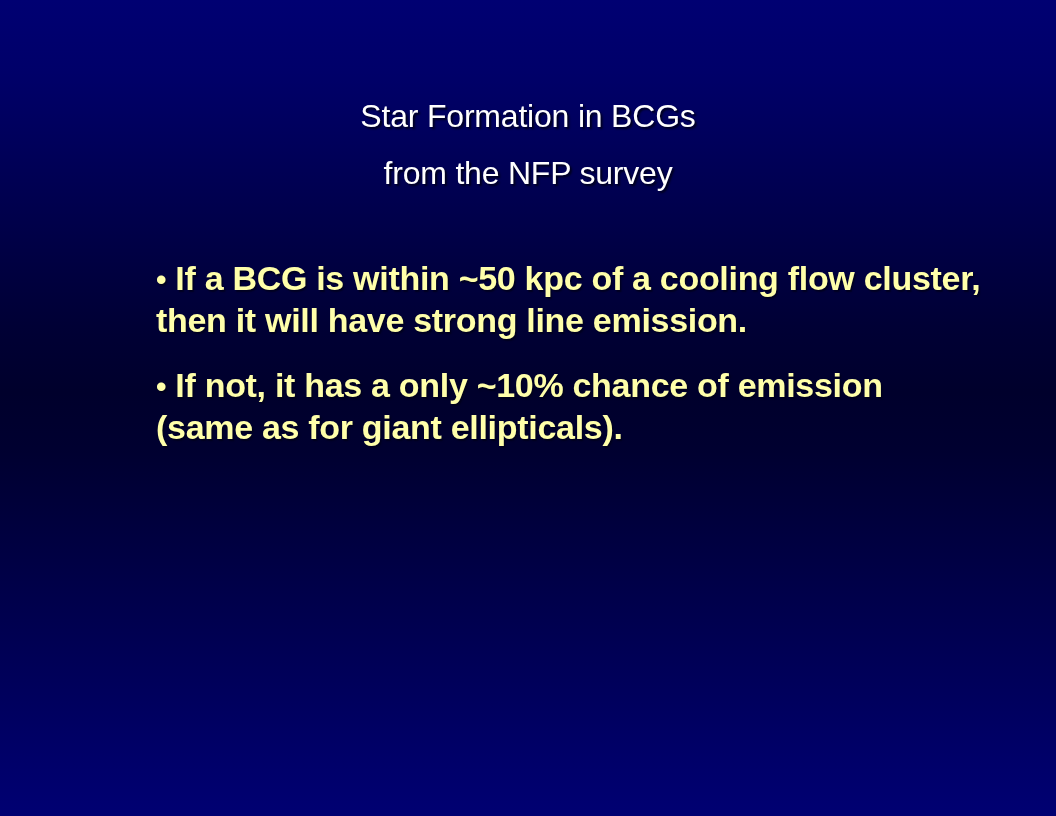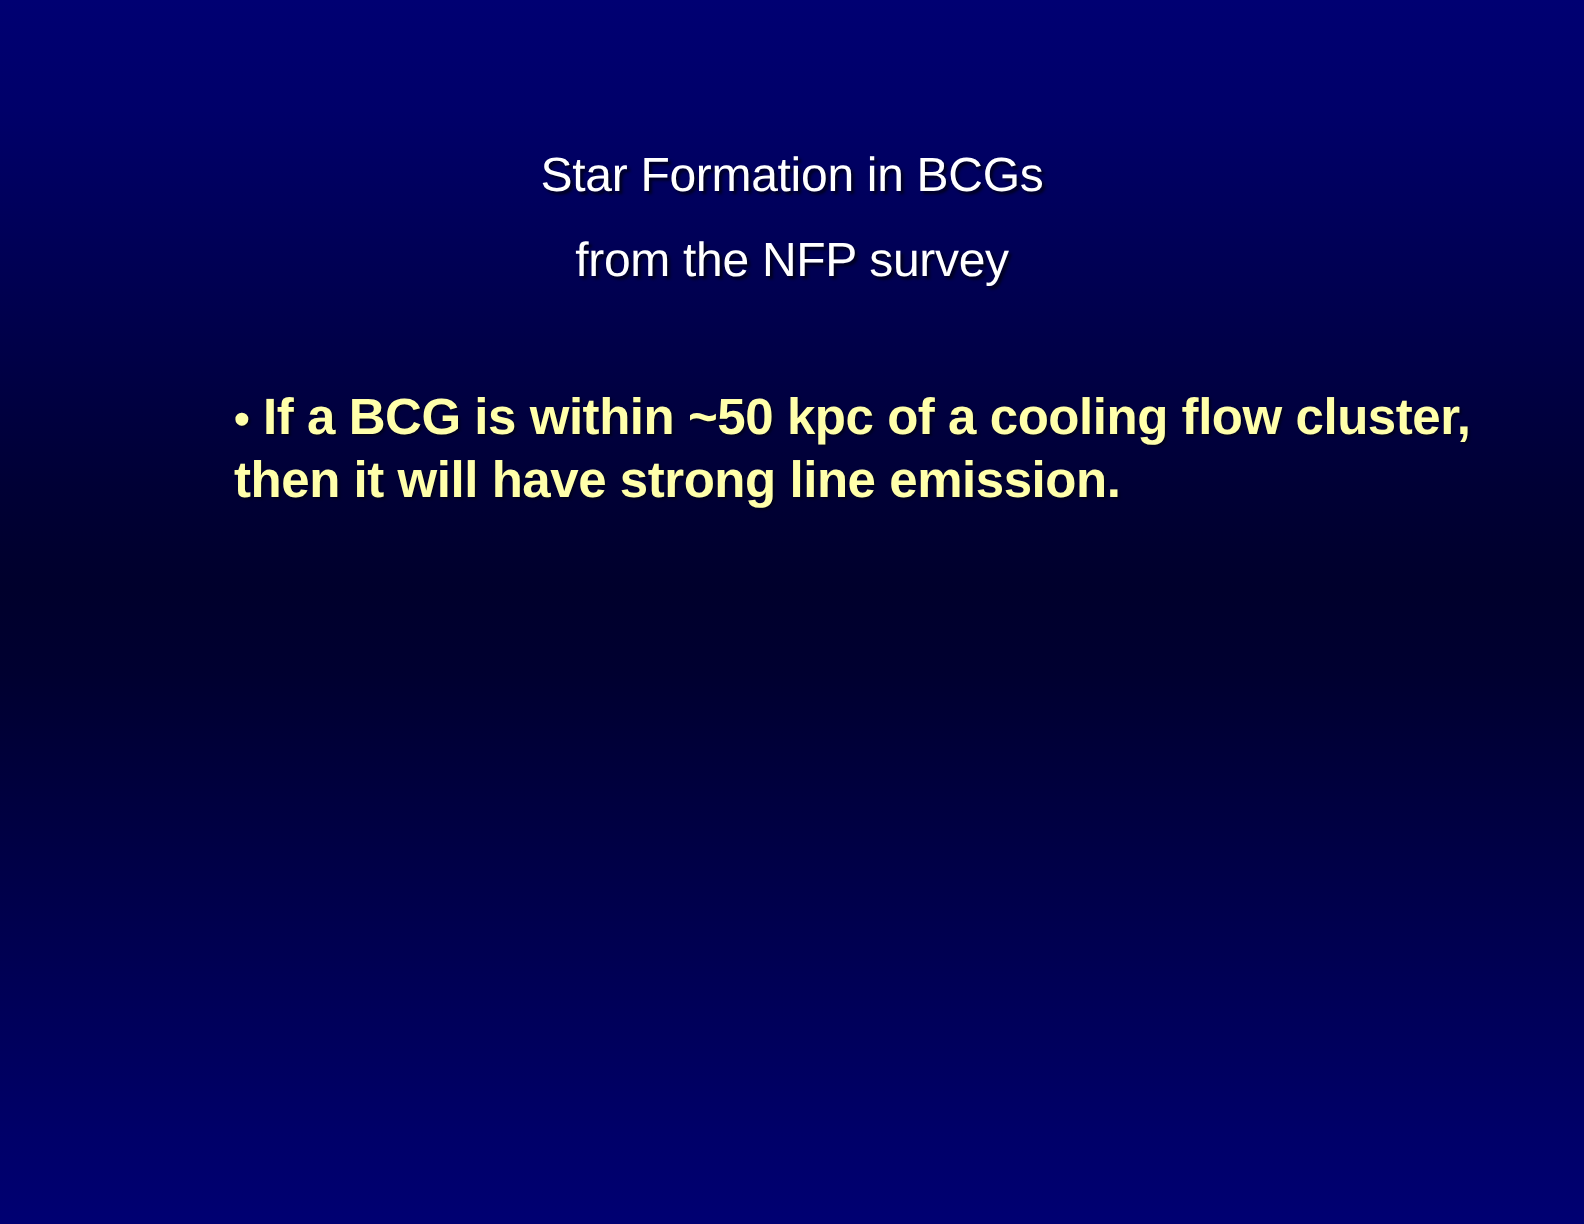--- a/index.html
+++ b/index.html
@@ -92,17 +92,20 @@
 
   <div id="title-block">Star Formation in BCGs
 from the NFP survey</div>
 
   <div id="body-block">
 
     <div class="bullet-item">
       <span class="bullet-marker">•</span><span> If a BCG is within ~50 kpc of a cooling flow cluster, then it will have strong line emission.</span>
     </div>
 
+    <div class="bullet-item">
+      <span class="bullet-marker">•</span><span> If not, it has a only ~10% chance of emission (same as for giant ellipticals).</span>
+    </div>
 
 
   </div>
 
 </div>
 
 </body></html>

